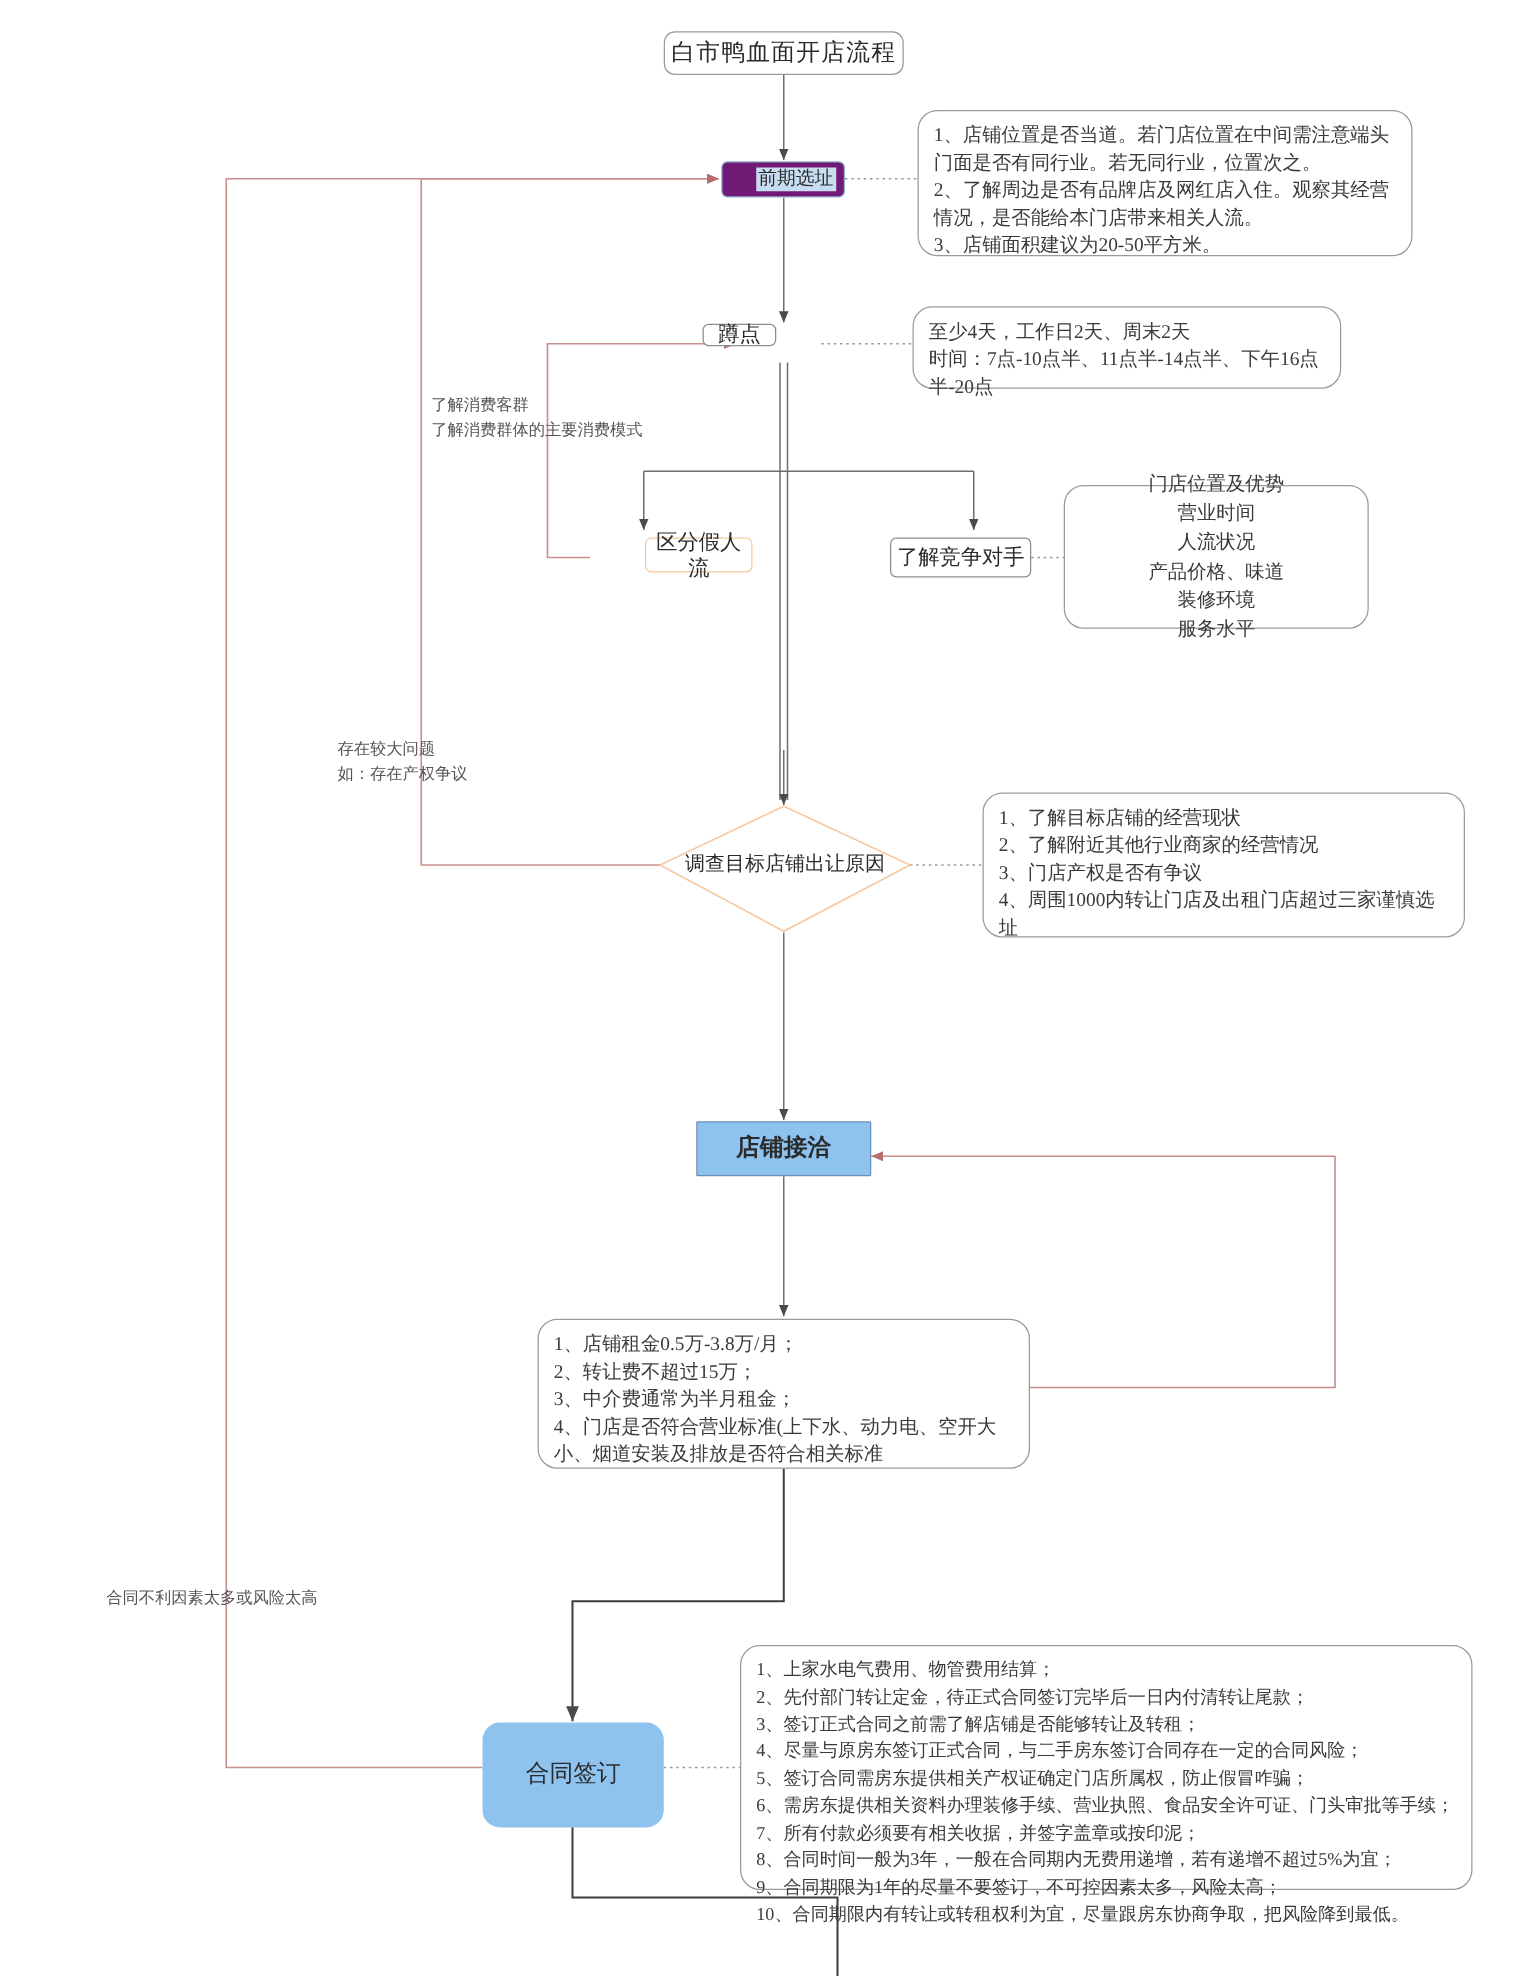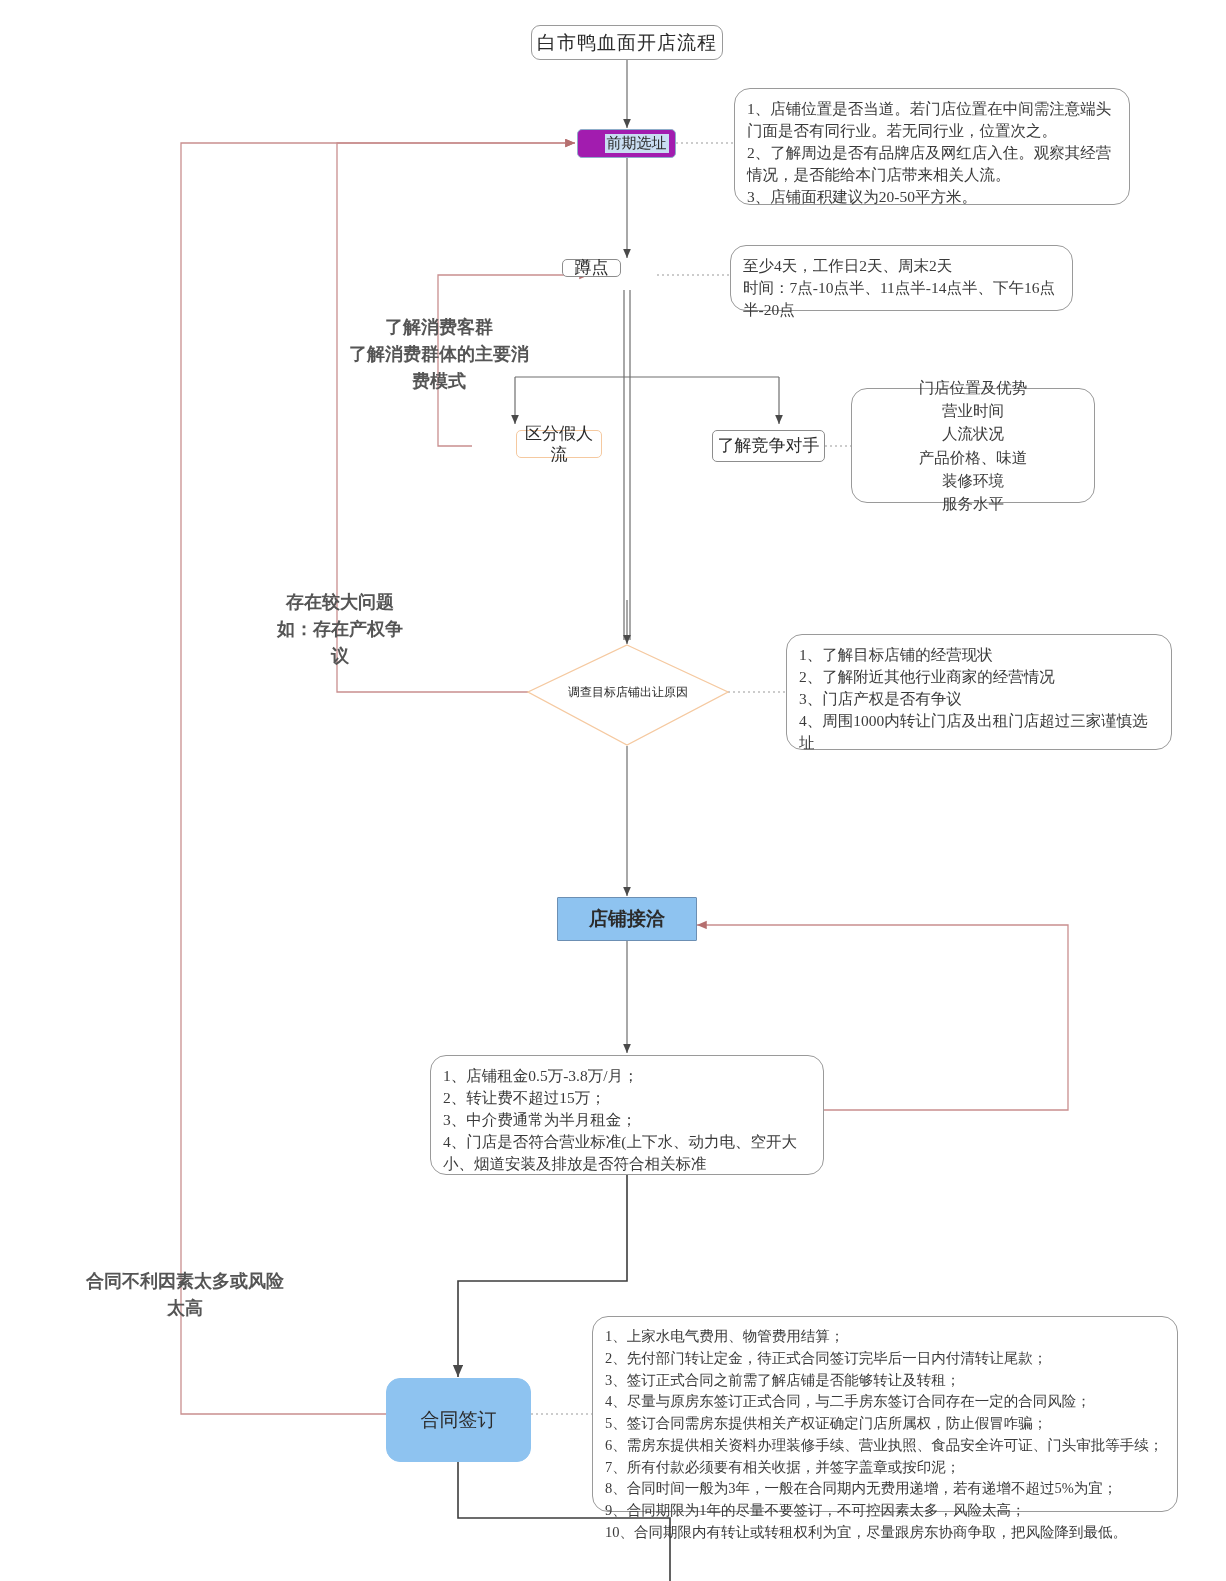--- a/index.html
+++ b/index.html
@@ -46,21 +46,21 @@
   }
   .node-plain {
     border: 1px solid #8d8d8d;
     border-radius: 5px;
     background: #ffffff;
     font-size: 17px;
   }
   .node-blue-sm {
     border: 1px solid #8fadc9;
     border-radius: 5px;
-    background: #a21caf;
+    background: #701a75;
     font-size: 15px;
     padding-left: 20px;
   }
   .node-blue-sm .sel {
     background: #c9ddf2;
     padding: 0 2px;
   }
   .node-blue-rect {
     border: 1px solid #6c8fb3;
     background: #8ec3f0;
@@ -95,26 +95,24 @@
   }
   .callout.center {
     text-align: center;
     display: flex;
     align-items: center;
     justify-content: center;
   }
   .edge-label {
     position: absolute;
     font-family: "Liberation Serif", "DejaVu Serif", serif;
-    font-size: 18px;
+    font-size: 13px;
     line-height: 1.5;
     color: #555;
-    text-align: center;
     white-space: pre-wrap;
-    font-weight: bold;
   }
 </style>
 </head>
 <body>
 
 <div id="canvas">
 
   <svg id="wires" viewBox="0 0 1226 1581">
     <defs>
       <marker id="arrGray" markerWidth="9" markerHeight="9" refX="7.5" refY="3.2" orient="auto">
@@ -187,21 +185,21 @@
   </div>
 
   <div class="node node-orange" style="left:472px; top:430px; width:86px; height:28px;margin-left:44px;">
     <span>区分假人流</span>
   </div>
 
   <div class="node node-plain" style="left:712px; top:430px; width:113px; height:32px;">
     <span>了解竞争对手</span>
   </div>
 
-  <div class="node" style="left:528px; top:678px; width:200px; height:28px; font-family:'Liberation Serif',serif; font-size:12px; background:transparent;">
+  <div class="node" style="left:528px; top:678px; width:200px; height:28px; font-family:'Liberation Serif',serif; font-size:16px; background:transparent;">
     <span>调查目标店铺出让原因</span>
   </div>
 
   <div class="node node-blue-rect" style="left:557px; top:897px; width:140px; height:44px;">
     <span>店铺接洽</span>
   </div>
 
   <div class="node node-blue-round" style="left:386px; top:1378px; width:145px; height:84px;">
     <span>合同签订</span>
   </div>

